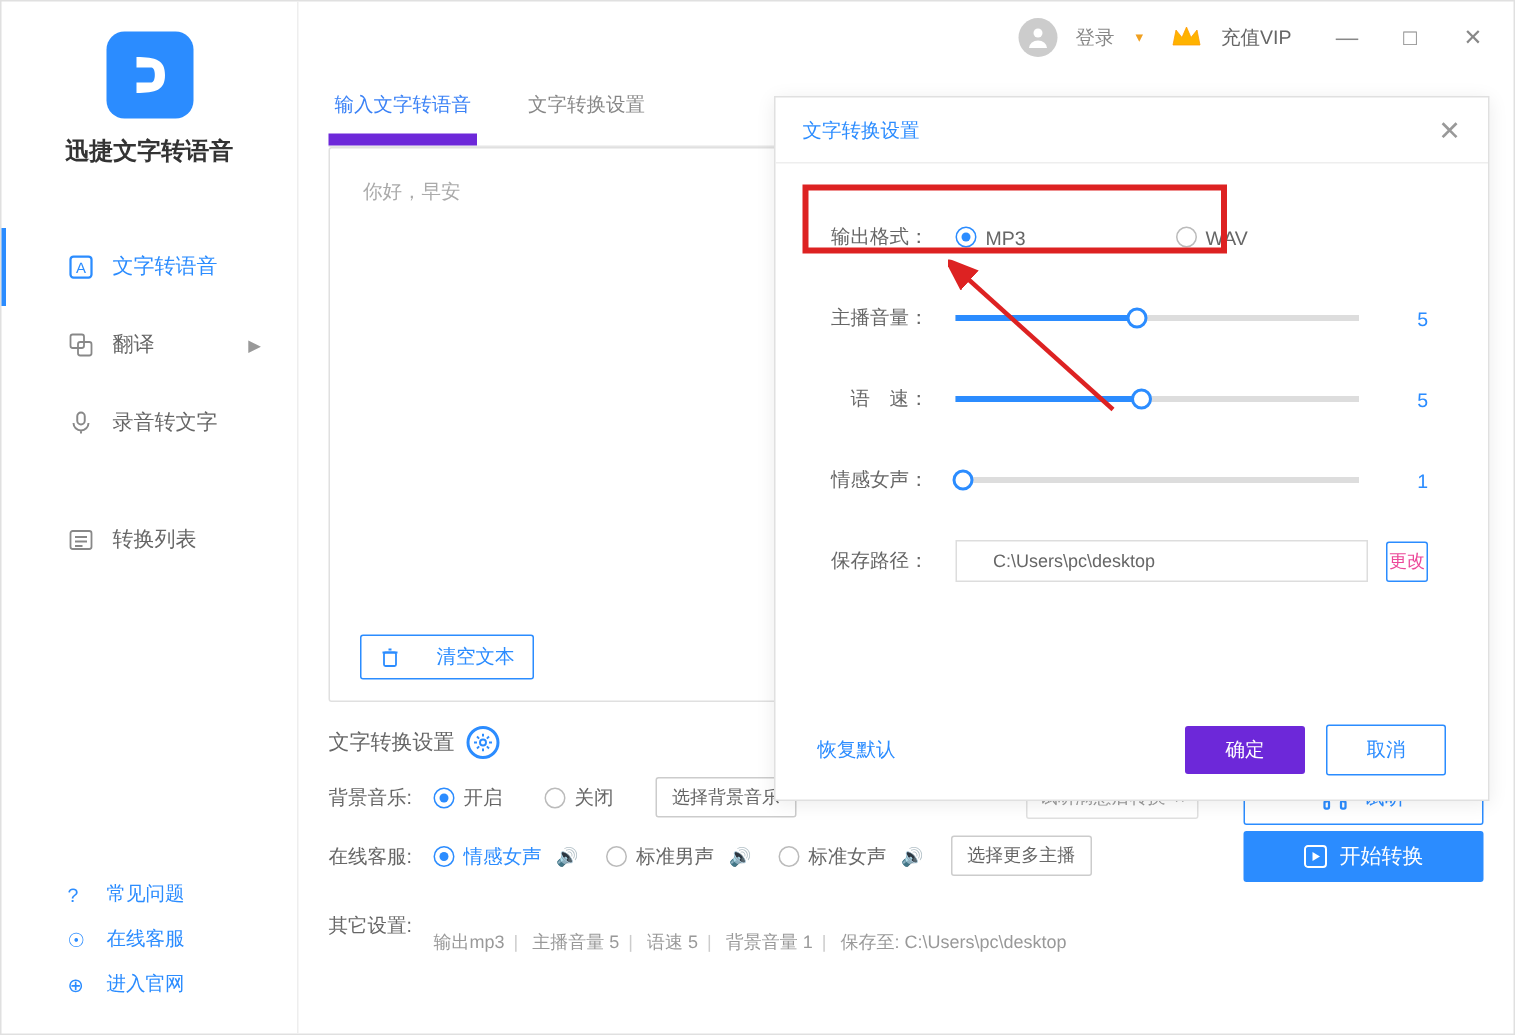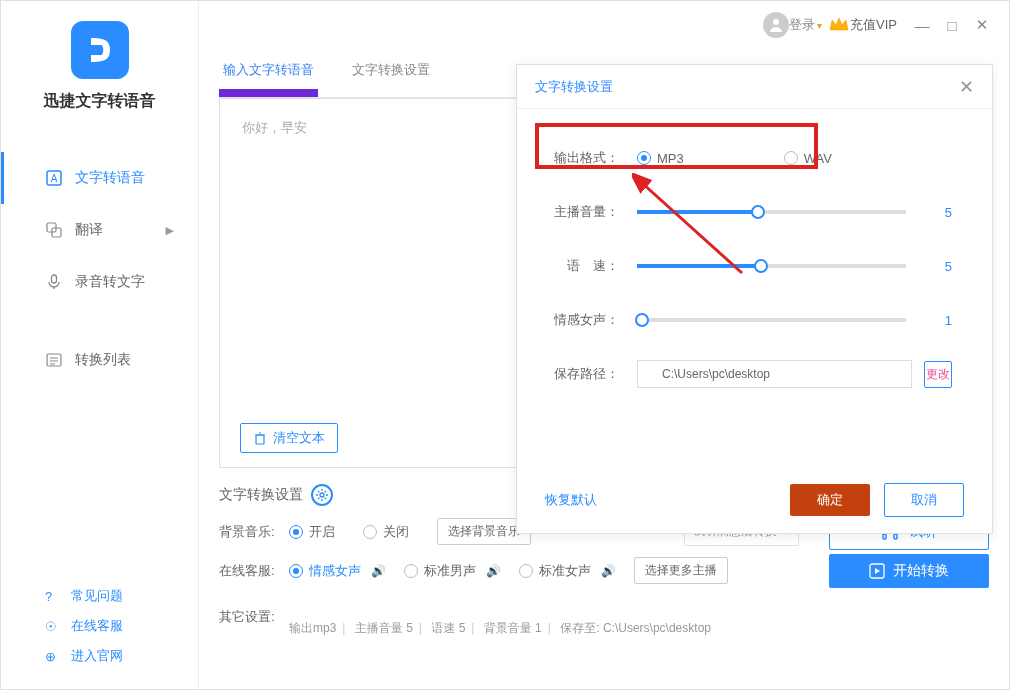--- a/index.html
+++ b/index.html
@@ -14,37 +14,37 @@
 .nav-item { height: 52px; display: flex; align-items: center; padding-left: 44px; font-size: 14px; color: #666; cursor: pointer; position: relative; }
 .nav-item.active { color: #2b8cff; }
 .nav-item.active::before { content: ""; position: absolute; left: 0; top: 0; bottom: 0; width: 3px; background: #2b8cff; }
 .nav-item .ic { width: 18px; height: 18px; margin-right: 12px; display: inline-flex; align-items: center; justify-content: center; }
 .nav-item .arrow { margin-left: auto; margin-right: 24px; color: #999; font-size: 11px; }
 .bottom-links { margin-top: auto; padding: 14px 0 18px 44px; }
 .bottom-links .bl { display: flex; align-items: center; color: #2b8cff; font-size: 13px; height: 30px; cursor: pointer; }
 .bottom-links .bl .ic { width: 16px; margin-right: 10px; }
 
 .main { flex: 1; display: flex; flex-direction: column; position: relative; }
-.titlebar { height: 48px; display: flex; align-items: center; justify-content: flex-end; padding-right: 12px; gap: 0; }
+.titlebar { height: 48px; display: flex; align-items: center; justify-content: flex-end; padding-right: 12px; gap: 12px; }
 .avatar { width: 26px; height: 26px; border-radius: 50%; background: #ccc; display: flex; align-items: center; justify-content: center; }
 .titlebar .login { color: #888; font-size: 13px; margin-right: 2px; }
 .titlebar .caret { color: #f0a020; font-size: 10px; margin-right: 6px; }
 .crown { width: 22px; height: 22px; display: inline-flex; }
 .titlebar .vip { color: #666; margin-right: 10px; }
 .win-btn { width: 30px; text-align: center; color: #888; font-size: 15px; cursor: pointer; }
 
 .content { flex:1; padding: 0 20px 10px; display:flex; flex-direction:column; position:relative; }
 .tabs { display:flex; border-bottom:1px solid #e6e6e6; }
 .tab { padding: 12px 4px 10px; margin-right: 30px; color:#888; font-size:13px; cursor:pointer; }
 .tab.active { color:#3b82f6; border-bottom:8px solid #6d28d9; }
 
 .editor-area { border:1px solid #e0e0e0; border-radius:2px; margin-top:0; flex:0 0 auto; height:370px; position:relative;}
 .editor-text { padding: 20px 22px; color:#aaa; font-size:13px; }
 .editor-footer { position:absolute; left:20px; bottom:14px; }
-.clear-btn { border:1px solid #2b8cff; color:#2b8cff; padding:5px 12px; display:inline-flex; align-items:center; gap:6px; border-radius:2px; cursor:pointer; font-size:13px;}
+.clear-btn { border:1px solid #2b8cff; color:#2b8cff; padding:5px 12px; display:inline-flex; align-items:center; gap:24px; border-radius:2px; cursor:pointer; font-size:13px;}
 
 .settings-title { display:flex; align-items:center; margin:16px 0 12px; color:#666; font-size:14px; }
 .gear-wrap { width:22px; height:22px; border:2px solid #2b8cff; border-radius:50%; display:inline-flex; align-items:center; justify-content:center; margin-left:8px;}
 
 .opt-row { display:flex; align-items:center; margin-bottom:12px; font-size:13px; color:#666; position:relative;}
 .opt-label { width:70px; color:#666; }
 .radio { display:inline-flex; align-items:center; margin-right:28px; cursor:pointer;}
 .radio .dot { width:14px; height:14px; border:1px solid #bbb; border-radius:50%; margin-right:6px; display:inline-block; position:relative;}
 .radio.on .dot { border-color:#2b8cff; }
 .radio.on .dot::after { content:""; position:absolute; inset:3px; background:#2b8cff; border-radius:50%; }
@@ -71,21 +71,21 @@
 .drow .val { width:18px; text-align:right; color:#2b8cff;}
 .path-input { flex:1; border:1px solid #ddd; padding:6px 24px; color:#666; margin:0 12px 0 18px; font-size:12px;}
 .change-btn { border:1px solid #2b8cff; color:#ec4899; padding:4px 1px; border-radius:2px; cursor:pointer; font-size:12px;}
 .out-group { margin-left:18px; display:flex; gap:72px;text-align:right;}
 .red-box { position:absolute; border:4px solid #d22; pointer-events:none;}
 .arrow-svg { position:absolute; pointer-events:none;}
 .dialog-footer { position:absolute; left:0; right:0; bottom:16px; display:flex; align-items:center; padding:0 28px;}
 .link { color:#2b8cff; cursor:pointer; font-size:13px;}
 .spacer { flex:1;}
 .dbtn { width:80px; padding:7px 0; text-align:center; border-radius:2px; font-size:13px; cursor:pointer; margin-left:14px;}
-.dbtn.primary { background:#c2410c; color:#fff;}
+.dbtn.primary { background:#6d28d9; color:#fff;}
 .dbtn.ghost { border:1px solid #2b8cff; color:#2b8cff;}
 </style>
 </head>
 <body>
 
 <div class="window">
   <div class="sidebar">
     <div class="logo-box">
       <div class="logo">
         <svg viewBox="0 0 36 36">

